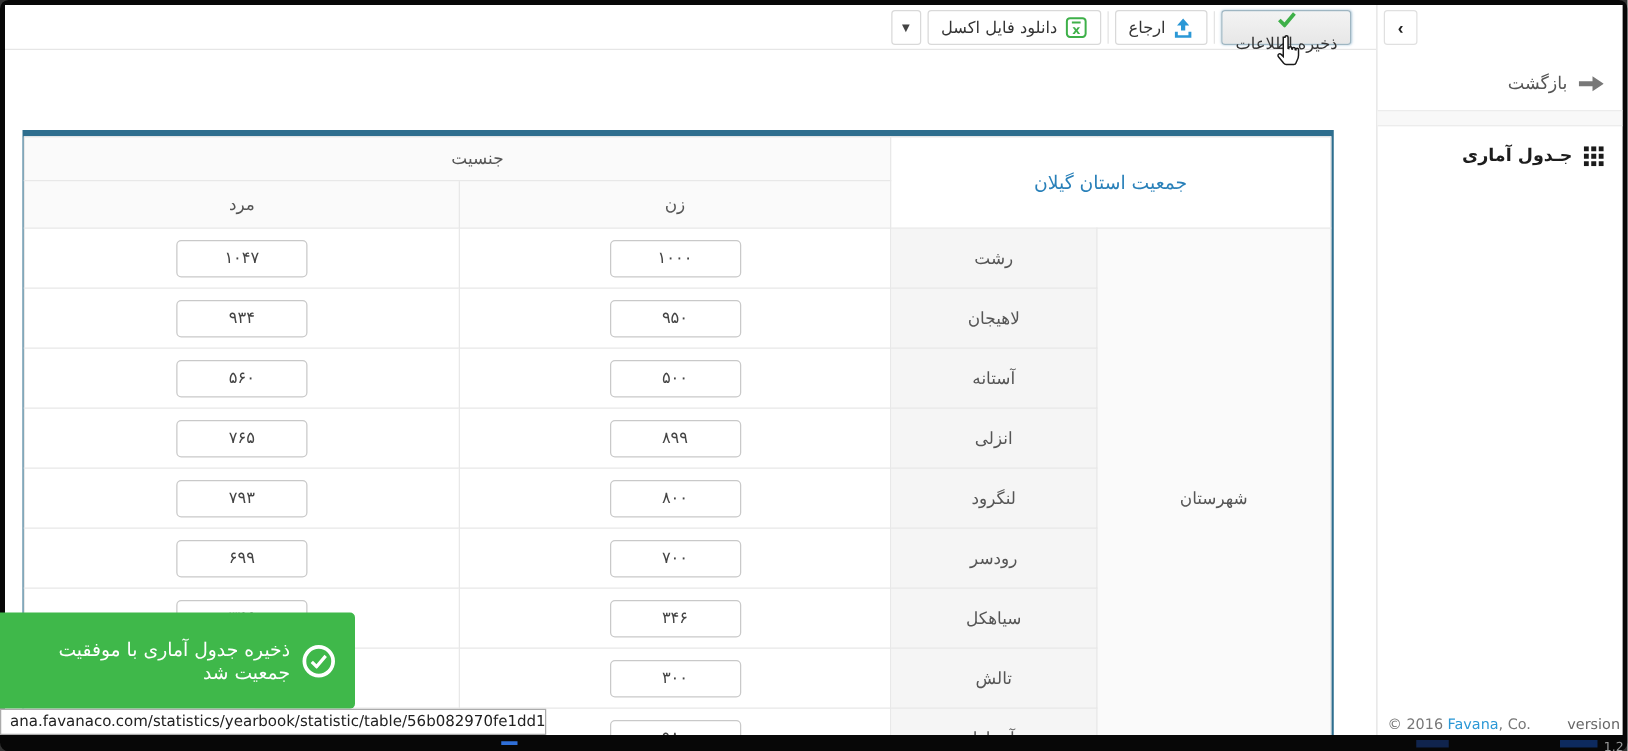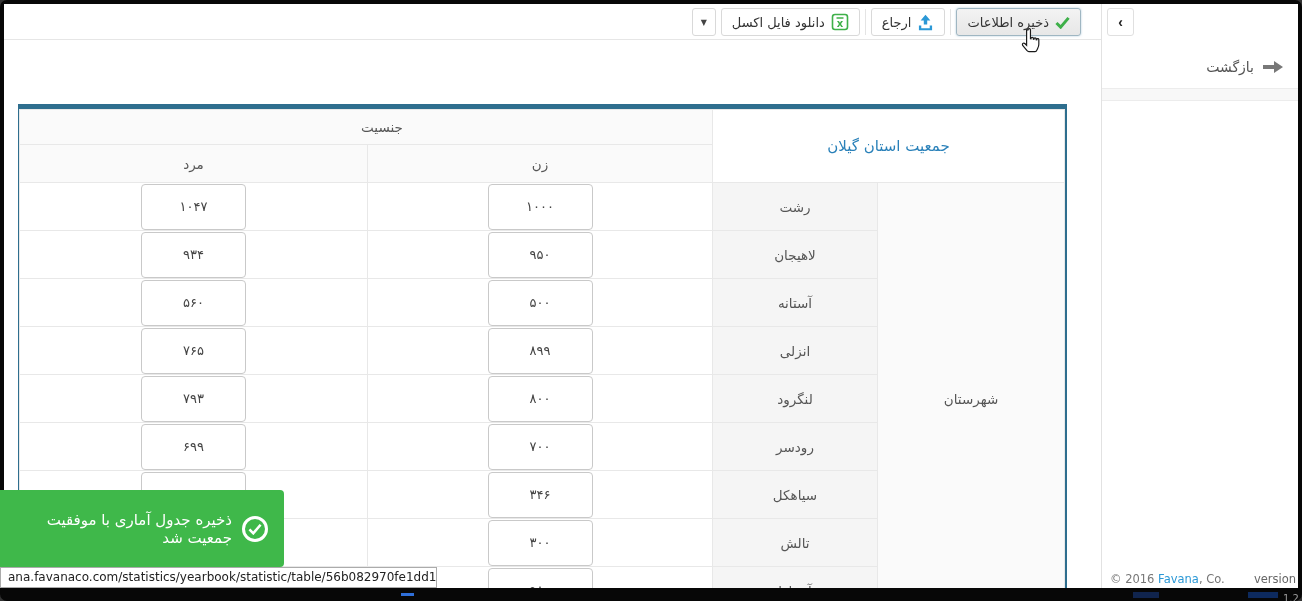--- a/index.html
+++ b/index.html
@@ -14,21 +14,21 @@
   
   .toolbar { position:absolute; left:0; top:0; right:197px; height:36px;
              background:#fff; border-bottom:1px solid #e6e6e6; direction:ltr; }
   .btn-row { position:absolute; right:20px; top:4px; height:28px;
              display:flex; align-items:center; gap:5px; direction:ltr; }
   .tbtn { height:28px; display:flex; align-items:center; gap:6px; padding:0 10px;
           background:#fff; border:1px solid #d9d9d9; border-radius:3px;
           font-size:13px; color:#333; cursor:pointer; white-space:nowrap;
           font-family:"DejaVu Sans", sans-serif; direction:rtl; }
   .tbtn.save { background:linear-gradient(#f3f3f3,#e7e7e7); border-color:#9fb6c2;
-               box-shadow:0 0 2px rgba(80,140,180,.5); }
+               box-shadow:0 0 2px rgba(80,140,180,.5);flex-direction:column; }
   .tbtn.caret { padding:0 8px; direction:ltr; }
   .caret-glyph { font-size:8px; color:#444; }
   .vsep { width:1px; height:26px; background:#e4e4e4; }
   .icon-svg { display:block; }
 
   
   .sidebar { position:absolute; right:0; top:0; width:197px; height:100%;
              background:#fff; border-left:1px solid #e2e2e2; }
   .collapse-btn { position:absolute; left:5px; top:4px; width:27px; height:28px;
              border:1px solid #e0e0e0; border-radius:3px; background:#fff;
@@ -52,21 +52,21 @@
   table.stat { width:100%; border-collapse:collapse; table-layout:fixed; direction:rtl; }
   table.stat th, table.stat td { border:1px solid #e8e8e8; font-weight:normal; }
   th.title-cell { background:#fff; color:#2980b9; font-weight:bold; font-size:15px;
                   text-align:center;margin-left:24px; }
   th.gender-cell { background:#fafafa; color:#555; font-size:13.5px; height:35px;padding-left:32px; }
   th.sub-cell { background:#fafafa; color:#555; font-size:13.5px; height:38px;margin-top:24px; }
   td.county-cell { background:#fafafa; color:#555; font-size:13.5px; text-align:center; }
   td.city-cell { background:#f5f5f5; color:#555; font-size:13.5px; text-align:center;
                  height:48px; }
   td.value-cell { background:#fff; text-align:center; height:48px; }
-  .num-input { width:105px; height:46px; border:1px solid #c9c9c9; border-radius:4px;
+  .num-input { width:105px; height:30px; border:1px solid #c9c9c9; border-radius:4px;
                text-align:center; font-size:13px; color:#444; direction:ltr;
                font-family:"DejaVu Sans", sans-serif; outline:none; background:#fff; }
 
   
   .toast { position:absolute; left:0; top:490px; width:284px; height:77px;
            background:#3fb84a; border-radius:0 4px 4px 0; z-index:40;
            display:flex; align-items:center; justify-content:flex-start;
            direction:rtl; gap:10px; padding-right:16px; color:#fff; }
   .toast-check { width:26px; height:26px; border:3px solid #fff; border-radius:50%;
            display:flex; align-items:center; justify-content:center; flex:0 0 auto; }
@@ -143,20 +143,36 @@
         <span>
           <svg class="icon-svg" width="20" height="14" viewBox="0 0 20 14" fill="#787878">
             <path d="M0 5 H11 V1 L20 7 L11 13 V9 H0 Z"></path>
           </svg>
         </span>
         <span>بازگشت</span>
       </div>
 
       <div class="side-band"></div>
 
+      <div class="side-item active" style="top:106px;">
+        <span>
+          <svg class="icon-svg" width="16" height="16" viewBox="0 0 16 16" fill="#1a1a1a">
+            <rect x="0" y="0" width="4" height="4"></rect>
+              <rect x="6" y="0" width="4" height="4"></rect>
+              <rect x="12" y="0" width="4" height="4"></rect>
+            <rect x="0" y="6" width="4" height="4"></rect>
+              <rect x="6" y="6" width="4" height="4"></rect>
+              <rect x="12" y="6" width="4" height="4"></rect>
+            <rect x="0" y="12" width="4" height="4"></rect>
+              <rect x="6" y="12" width="4" height="4"></rect>
+              <rect x="12" y="12" width="4" height="4"></rect>
+          </svg>
+        </span>
+        <span>جـدول آماری</span>
+      </div>
 
 
 
       <div class="side-footer">
         <span class="copyright"><span>© 2016 </span><a class="brand-link">Favana</a><span>, Co.</span></span>
         <span class="version-label">version</span>
       </div>
     </div>
 
     <div class="table-wrap">

